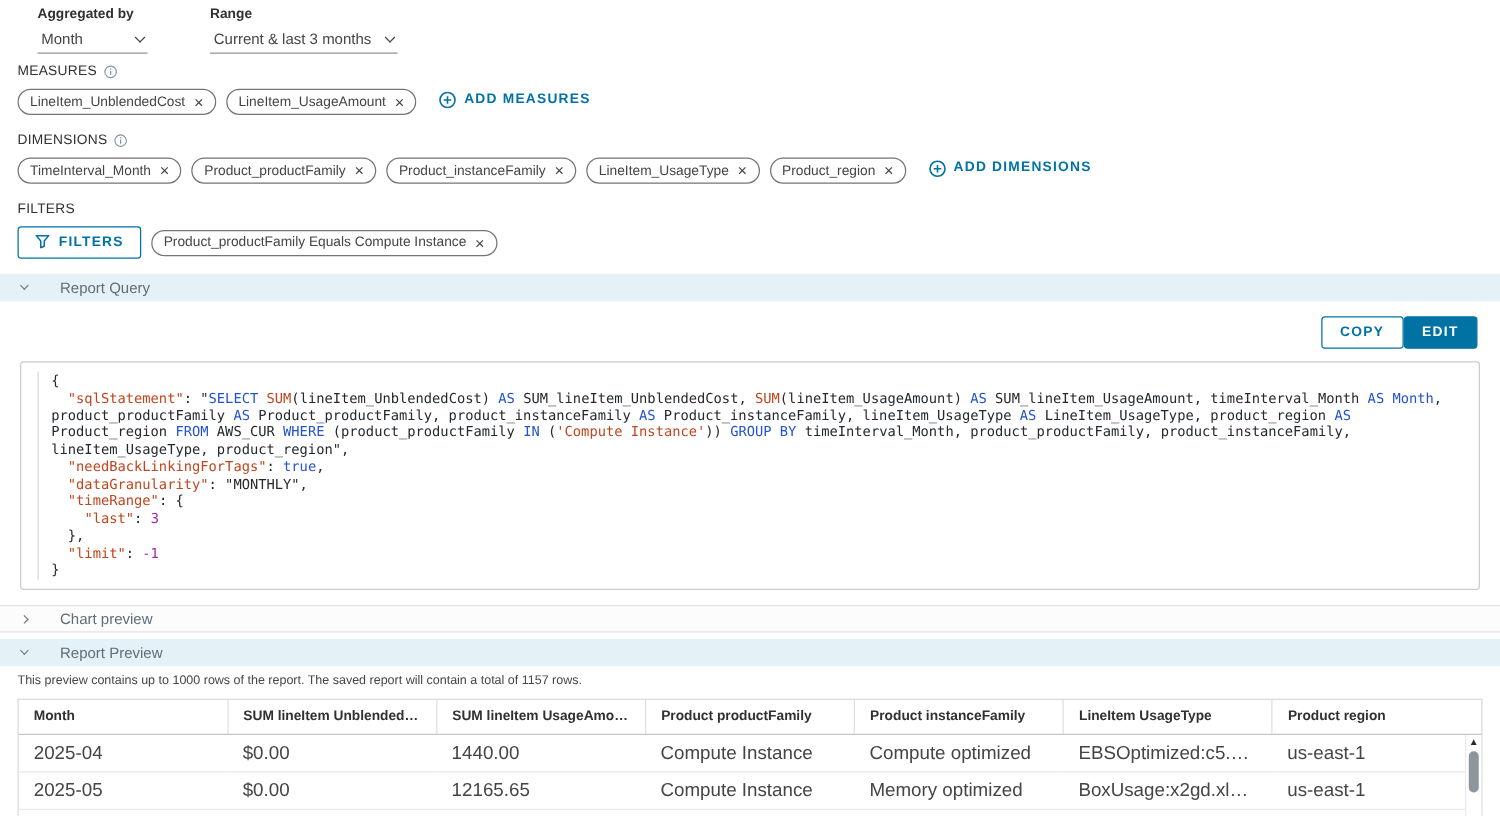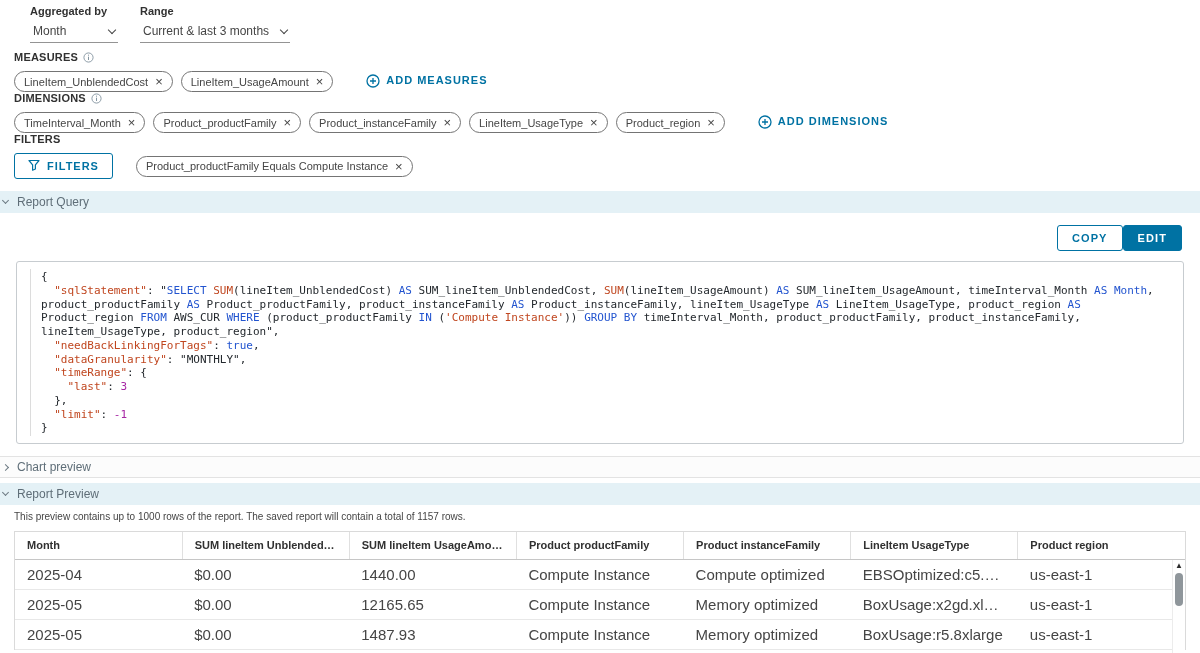--- a/index.html
+++ b/index.html
@@ -1,41 +1,41 @@
 <!DOCTYPE html>
 <html><head>
 <meta charset="utf-8">
 <style>
   *{box-sizing:border-box;margin:0;padding:0}
   html,body{width:1200px;height:653px;overflow:hidden}
   body{font-family:"Liberation Sans",sans-serif;background:#fff;color:#454545;position:relative}
 
   
-  .top-controls{display:flex;gap:22px;padding:5px 0 0 30px}
+  .top-controls{display:flex;gap:50px;padding:5px 0 0 30px}
   .control label{display:block;font-size:11px;font-weight:bold;color:#313131;margin-bottom:5px}
   .select{display:flex;align-items:center;justify-content:space-between;gap:12px;border-bottom:1px solid #949494;font-size:12px;color:#454545;padding:2px 3px 4px 3px;cursor:pointer;min-width:88px}
   .select.wide{min-width:128px}
   .chev{display:inline-block;width:6px;height:6px;border-right:1.5px solid #454545;border-bottom:1.5px solid #454545}
   .chev.down{transform:rotate(45deg);margin-top:-3px}
   .chev.right{transform:rotate(-45deg)}
   .chev.bar-chev{width:5px;height:5px;border-color:#6d7a83}
 
   
   .section{padding:0 14px}
-  .sec-label{display:flex;align-items:flex-end;gap:5px;font-size:11px;font-weight:bold;color:#313131;letter-spacing:.02em}
-  .m-top8{margin-top:8px}.m-top12{margin-top:12px}.m-top14{}
-  .chips-row{display:flex;align-items:center;gap:23px;margin-top:8px;flex-wrap:wrap}
+  .sec-label{display:flex;align-items:flex-end;gap:5px;font-size:11px;font-weight:normal;color:#313131;letter-spacing:.02em}
+  .m-top8{margin-top:8px}.m-top12{margin-top:12px}.m-top14{margin-top:14px}
+  .chips-row{display:flex;align-items:center;gap:8px;margin-top:8px;flex-wrap:wrap}
   .chips{display:inline-flex;align-items:center;gap:8px}
   .chip{display:inline-flex;align-items:center;gap:7px;height:21px;border:1px solid #747474;border-radius:999px;padding:0 9px;font-size:11px;color:#454545;background:#fff}
   .chip-x{font-size:13px;line-height:1;color:#454545;cursor:pointer}
   .add-link{display:inline-flex;align-items:flex-start;gap:6px;color:#0072a3;font-size:11px;font-weight:bold;letter-spacing:.09em;cursor:pointer;margin-left:10px;background:none;border:none;font-family:inherit}
   .filters-btn{display:inline-flex;align-items:center;gap:7px;height:26px;padding:0 13px;border:1px solid #0072a3;border-radius:3px;background:#fff;color:#0072a3;font-size:11px;font-weight:bold;letter-spacing:.09em;cursor:pointer;font-family:inherit}
 
   
-  .bar{display:flex;align-items:center;gap:9px;height:22px;padding:0 3px;font-size:12px;color:#5f6e78;cursor:pointer}
+  .bar{display:flex;align-items:center;gap:26px;height:22px;padding:0 17px;font-size:12px;color:#5f6e78;cursor:pointer}
   .bar.expanded{background:#e4f1f6}
   .bar.collapsed{background:#fcfcfc;border-top:1px solid #e3e3e3;border-bottom:1px solid #e3e3e3}
 
   
   .btn-row{display:flex;justify-content:flex-end;padding:12px 18px 10px}
   .btn{height:26px;padding:0 14px;font-size:11px;font-weight:bold;letter-spacing:.1em;border-radius:3px;cursor:pointer;font-family:inherit}
   .btn-outline{background:#fff;border:1px solid #0072a3;color:#0072a3}
   .btn-solid{background:#0072a3;border:1px solid #0072a3;color:#fff}
 
   

